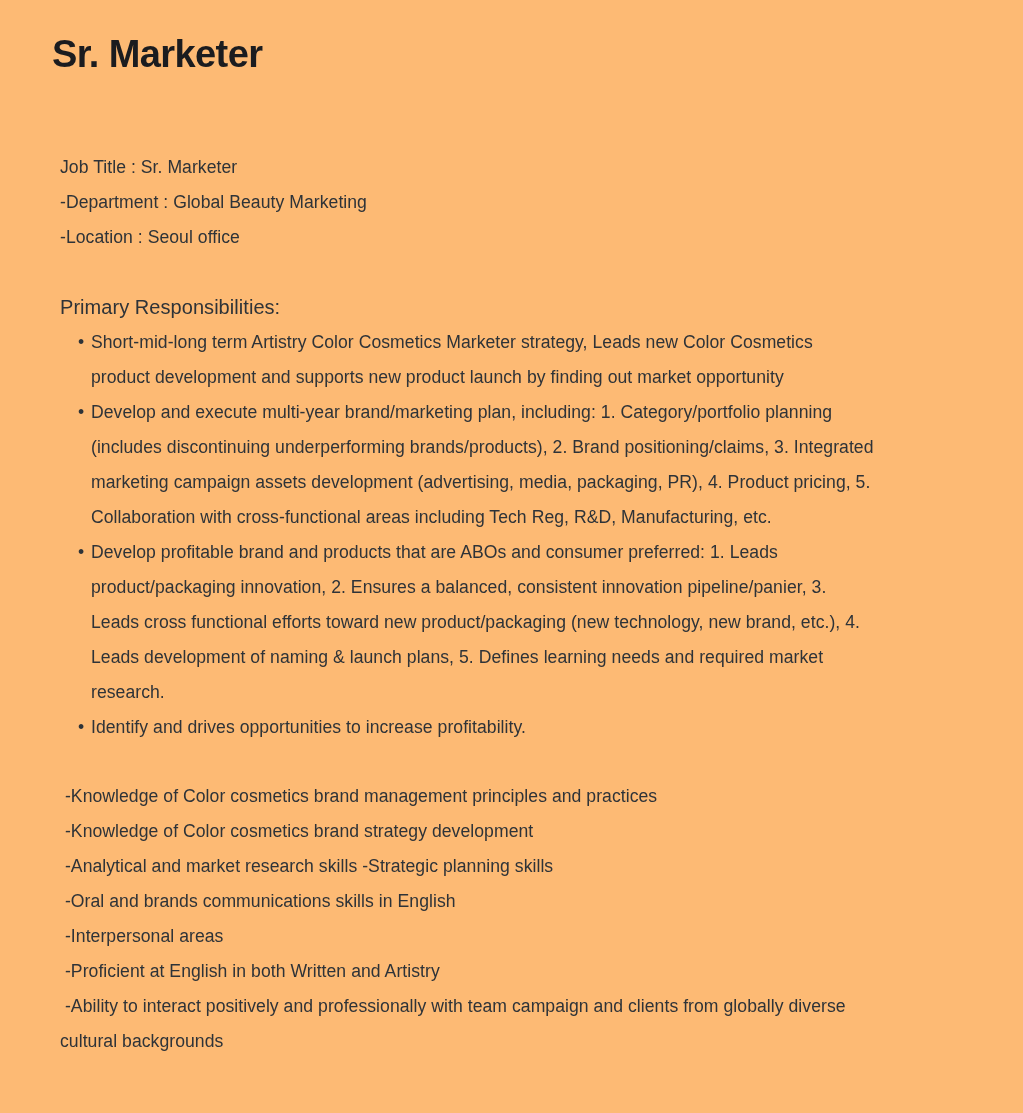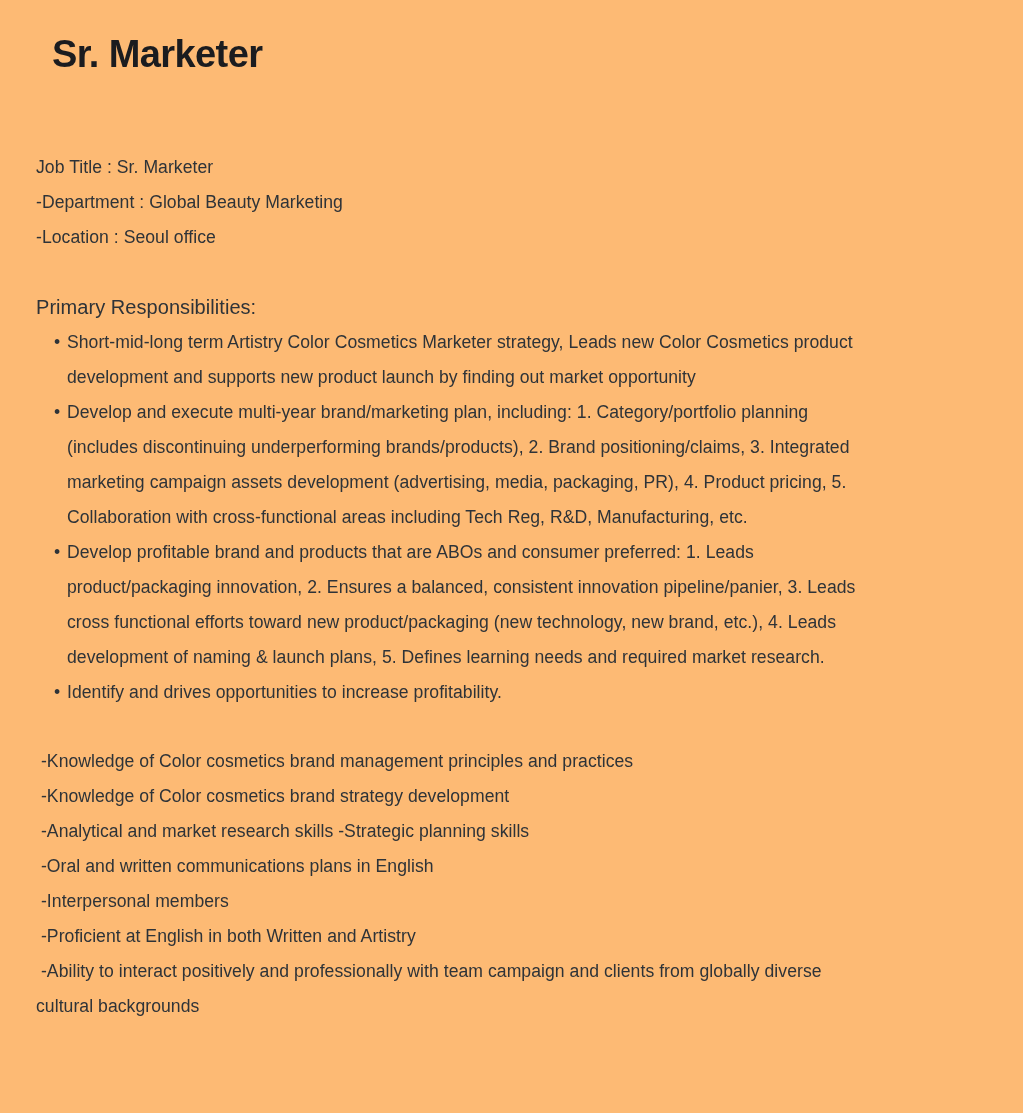--- a/index.html
+++ b/index.html
@@ -32,21 +32,21 @@
     line-height: 48px;
     font-weight: 700;
     letter-spacing: -0.6px;
     color: #1b1c1f;
   }
   .body-block {
     position: absolute;
     left: 0;
     top: 150px;
     width: 907px;
-    padding: 0 33px 0 36px;
+    padding: 0 33px 0 60px;
   }
   .line {
     font-size: 17.6px;
     line-height: 35px;
     color: #2e3338;
     white-space: pre-wrap;
     letter-spacing: 0.05px;
   }
   .spacer {
     height: 35px;
@@ -130,21 +130,21 @@
       </li>
     </ul>
 
     <div class="spacer-sm"></div>
 
 
     <ul class="req-list">
       <li class="req-item"> -Knowledge of Color cosmetics brand management principles and practices</li>
       <li class="req-item"> -Knowledge of Color cosmetics brand strategy development</li>
       <li class="req-item"> -Analytical and market research skills -Strategic planning skills</li>
-      <li class="req-item"> -Oral and written communications plans in English</li>
-      <li class="req-item"> -Interpersonal members</li>
+      <li class="req-item"> -Oral and brands communications skills in English</li>
+      <li class="req-item"> -Interpersonal areas</li>
       <li class="req-item"> -Proficient at English in both Written and Artistry</li>
       <li class="req-item"> -Ability to interact positively and professionally with team campaign and clients from globally diverse cultural backgrounds</li>
     </ul>
 
   </div>
 
 </div>
 
 </body></html>

